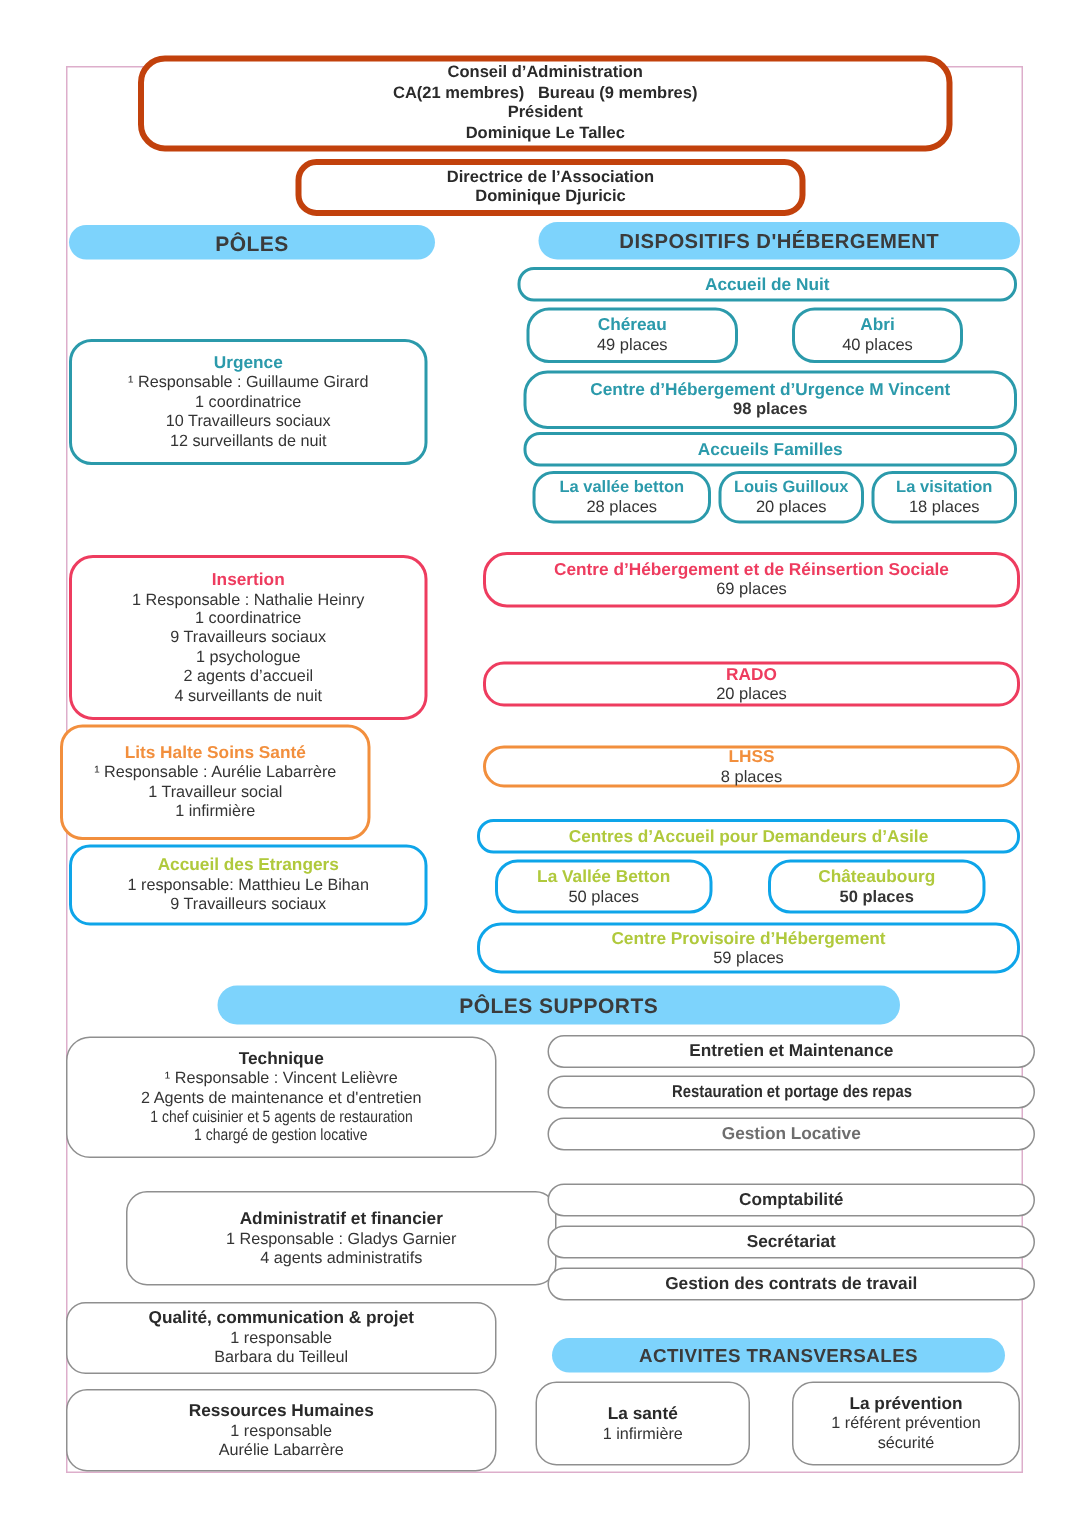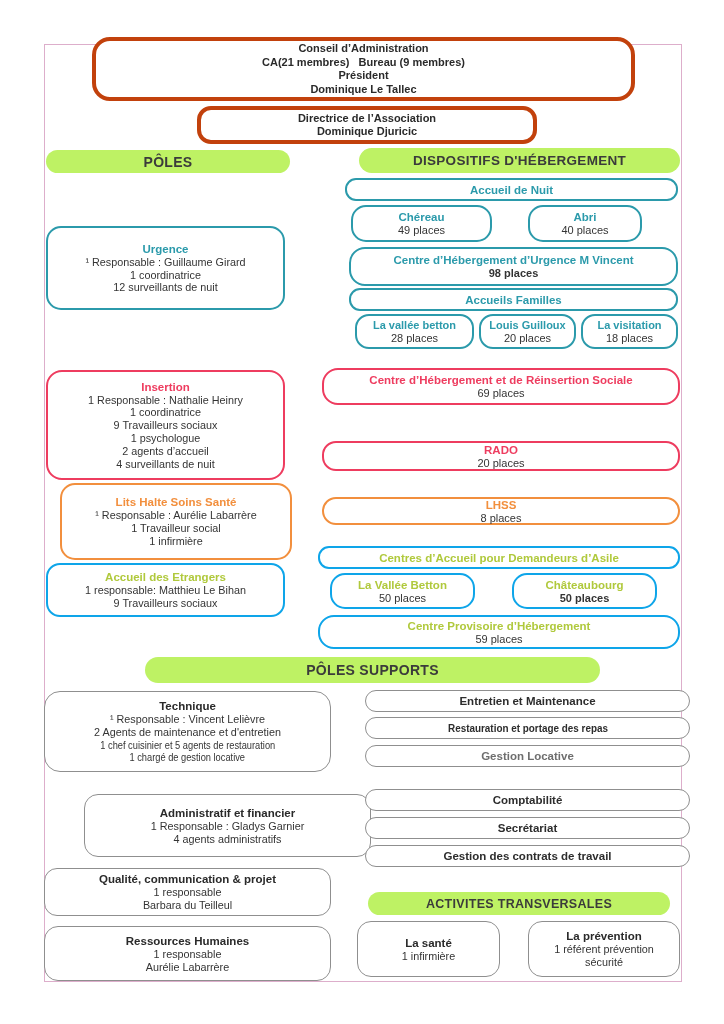--- a/index.html
+++ b/index.html
@@ -5,21 +5,21 @@
   * { margin:0; padding:0; box-sizing:border-box; }
   body { background:#ffffff; font-family:"Liberation Sans", sans-serif; }
   .canvas { position:relative; width:724px; height:1024px; background:#ffffff; overflow:hidden; }
   .page-border { position:absolute; left:44px; top:44px; width:638px; height:938px; border:1px solid #ddaecb; pointer-events:none; }
 
   .abs { position:absolute; }
   .box { background:#ffffff; text-align:center; display:flex; flex-direction:column; justify-content:center; }
   .black-box { border:4px solid #c2410c; border-radius:18px; }
   .gov-line { font-weight:bold; font-size:11px; line-height:13.5px; color:#2a2a2a; }
 
-  .bar { background:#bef264; display:flex; align-items:center; justify-content:center;
+  .bar { background:#7dd3fc; display:flex; align-items:center; justify-content:center;
          font-weight:bold; color:#3b3b3b; letter-spacing:0.3px; }
 
   .teal-b   { border:2px solid #2b9aab; }
   .pink-b   { border:2px solid #ee3c5f; }
   .orange-b { border:2px solid #f28f3d; }
   .green-b  { border:2px solid #0ea5e9; }
   .gray-b   { border:1.5px solid #8f8f8f; }
 
   .t-teal   { color:#2b9aab; }
   .t-pink   { color:#ee3c5f; }
@@ -53,34 +53,35 @@
     <div class="gov-line">Dominique Djuricic</div>
   </div>
 
   <div class="abs bar" style="left:46px; top:150px; width:244px; height:23px; border-radius:12px; font-size:14px;">PÔLES</div>
   <div class="abs bar" style="left:359px; top:148px; width:321px; height:25px; border-radius:13px; font-size:13.5px;">DISPOSITIFS D'HÉBERGEMENT</div>
 
   <div class="abs box teal-b" style="left:46px; top:226px; width:239px; height:84px; border-radius:15px;">
     <div class="box-title t-teal">Urgence</div>
     <div class="line">¹ Responsable : Guillaume Girard</div>
     <div class="line">1 coordinatrice</div>
+    <div class="line">10 Travailleurs sociaux</div>
     <div class="line">12 surveillants de nuit</div>
   </div>
 
   <div class="abs box pink-b" style="left:46px; top:370px; width:239px; height:110px; border-radius:16px;">
     <div class="box-title t-pink">Insertion</div>
     <div class="line">1 Responsable : Nathalie Heinry</div>
     <div class="line">1 coordinatrice</div>
     <div class="line">9 Travailleurs sociaux</div>
     <div class="line">1 psychologue</div>
     <div class="line">2 agents d’accueil</div>
     <div class="line">4 surveillants de nuit</div>
   </div>
 
-  <div class="abs box orange-b" style="left:60px; top:483px; width:232px; height:77px; border-radius:15px;">
+  <div class="abs box orange-b" style="left:40px; top:483px; width:207px; height:77px; border-radius:15px;">
     <div class="box-title t-orange">Lits Halte Soins Santé</div>
     <div class="line">¹ Responsable : Aurélie Labarrère</div>
     <div class="line">1 Travailleur social</div>
     <div class="line">1 infirmière</div>
   </div>
 
   <div class="abs box green-b" style="left:46px; top:563px; width:239px; height:54px; border-radius:14px;">
     <div class="box-title t-green">Accueil des Etrangers</div>
     <div class="line">1 responsable: Matthieu Le Bihan</div>
     <div class="line">9 Travailleurs sociaux</div>

